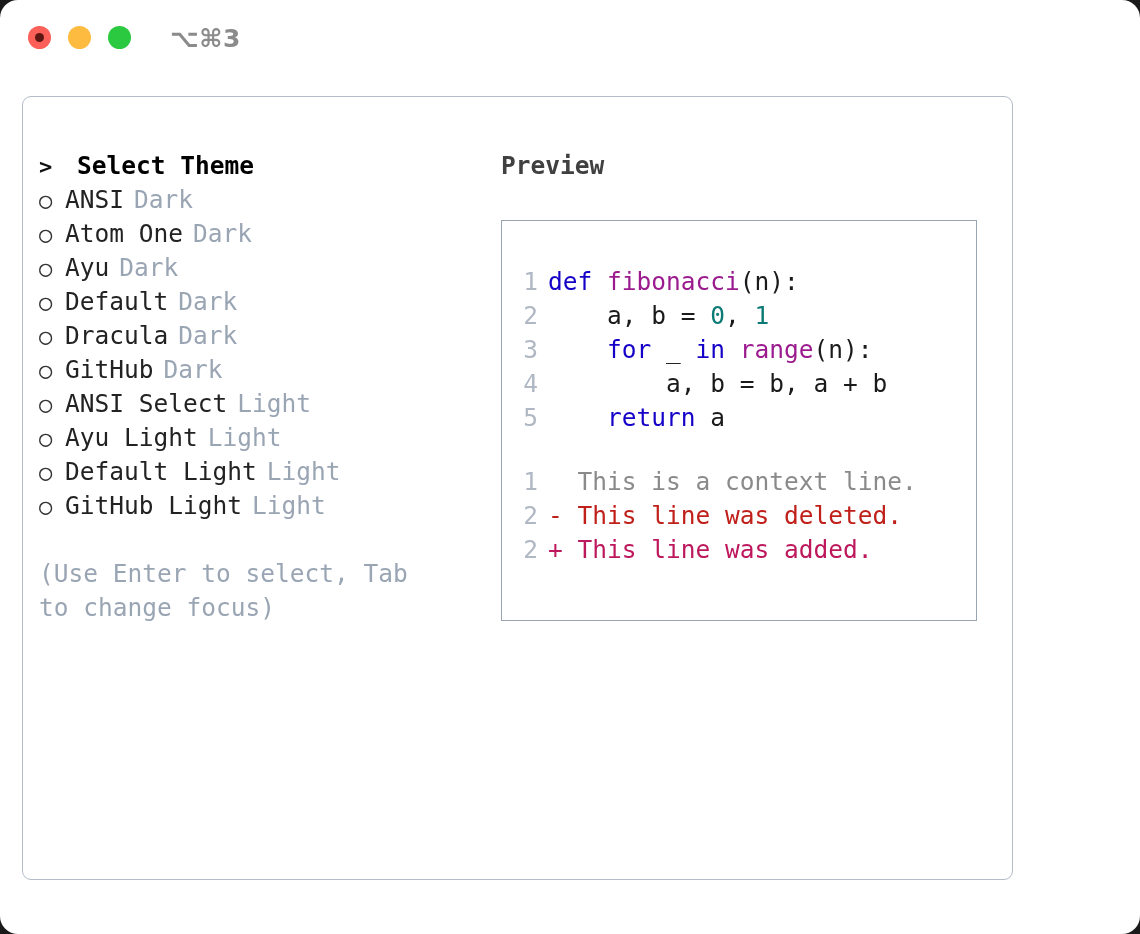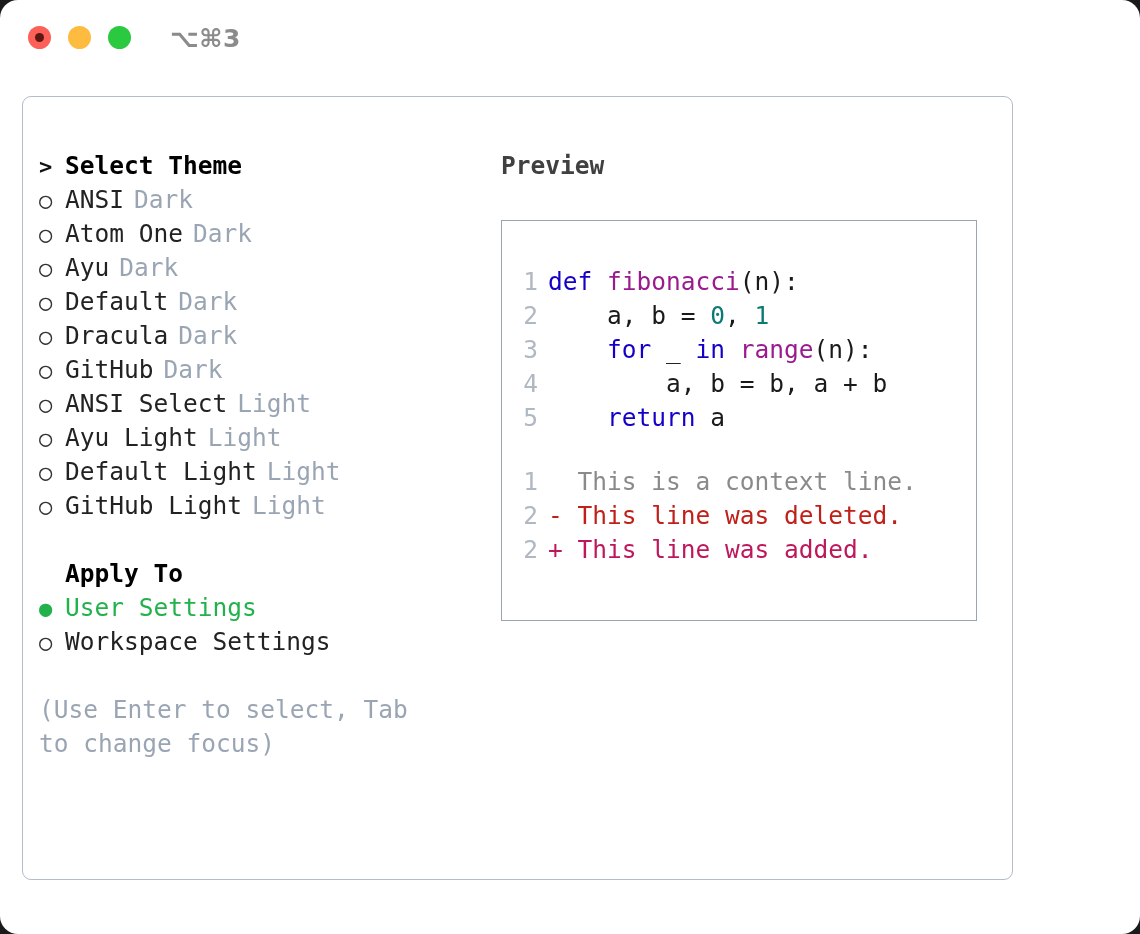--- a/index.html
+++ b/index.html
@@ -110,20 +110,21 @@
   }
   .row .name { color: #222222; }
   .row.selected .name { color: #22b24c; }
   .row .tag {
     color: #9aa5b4;
     margin-left: 10px;
   }
   .row.heading .name {
     font-weight: bold;
     color: #000000;
+    margin-left: 12px;
   }
 
   #apply-group { margin-top: 34px; }
 
   #hint-text {
     margin-top: 34px;
     font-size: 24.5px;
     line-height: 34px;
     color: #9aa5b4;
     width: 410px;
@@ -201,25 +202,20 @@
           <div class="row"><span class="marker">○</span><span class="name">ANSI</span><span class="tag">Dark</span></div>
           <div class="row"><span class="marker">○</span><span class="name">Atom One</span><span class="tag">Dark</span></div>
           <div class="row"><span class="marker">○</span><span class="name">Ayu</span><span class="tag">Dark</span></div>
           <div class="row"><span class="marker">○</span><span class="name">Default</span><span class="tag">Dark</span></div>
           <div class="row"><span class="marker">○</span><span class="name">Dracula</span><span class="tag">Dark</span></div>
           <div class="row"><span class="marker">○</span><span class="name">GitHub</span><span class="tag">Dark</span></div>
           <div class="row"><span class="marker">○</span><span class="name">ANSI Select</span><span class="tag">Light</span></div>
           <div class="row"><span class="marker">○</span><span class="name">Ayu Light</span><span class="tag">Light</span></div>
           <div class="row"><span class="marker">○</span><span class="name">Default Light</span><span class="tag">Light</span></div>
           <div class="row"><span class="marker">○</span><span class="name">GitHub Light</span><span class="tag">Light</span></div>
-        </div>
-      <div id="apply-group">
-          <div class="row heading"><span class="marker"></span><span class="name">Apply To</span></div>
-          <div class="row selected"><span class="marker selected">●</span><span class="name">User Settings</span></div>
-          <div class="row"><span class="marker">○</span><span class="name">Workspace Settings</span></div>
         </div>
       <div id="hint-text">(Use Enter to select, Tab to change focus)</div>
     </div>
 
     <div id="preview-column">
       <div id="preview-title">Preview</div>
       <div id="preview-box">
         <div id="code-block">
             <div class="code-line"><span class="ln">1</span><span class="code-body"><span class="tok-kw">def </span><span class="tok-fn">fibonacci</span><span class="tok-pl">(n):</span></span></div>
             <div class="code-line"><span class="ln">2</span><span class="code-body"><span class="tok-pl">    a, b = </span><span class="tok-num">0</span><span class="tok-pl">, </span><span class="tok-num">1</span></span></div>

